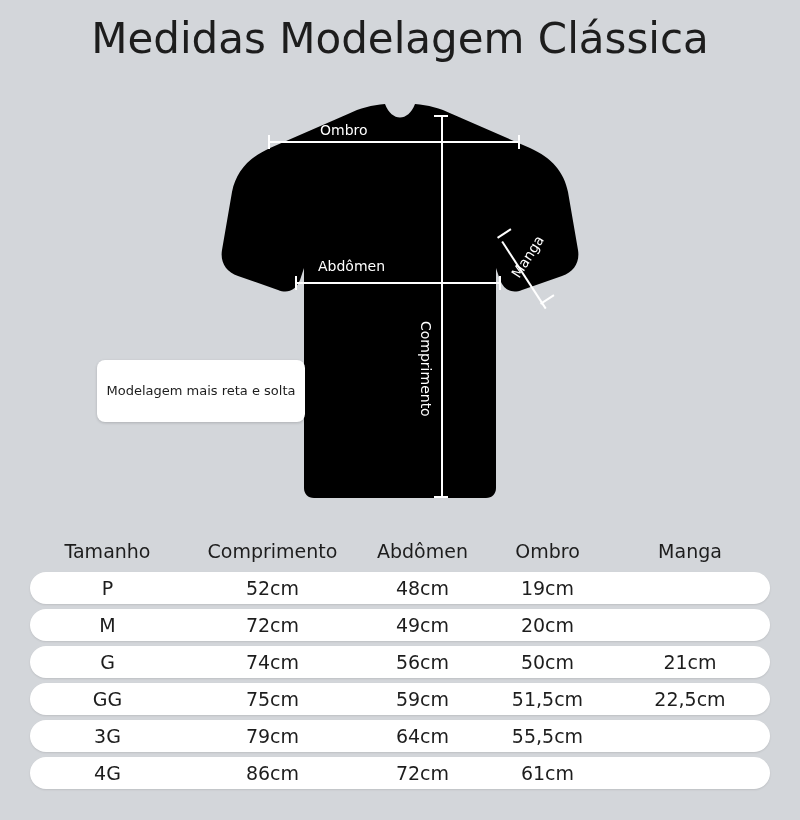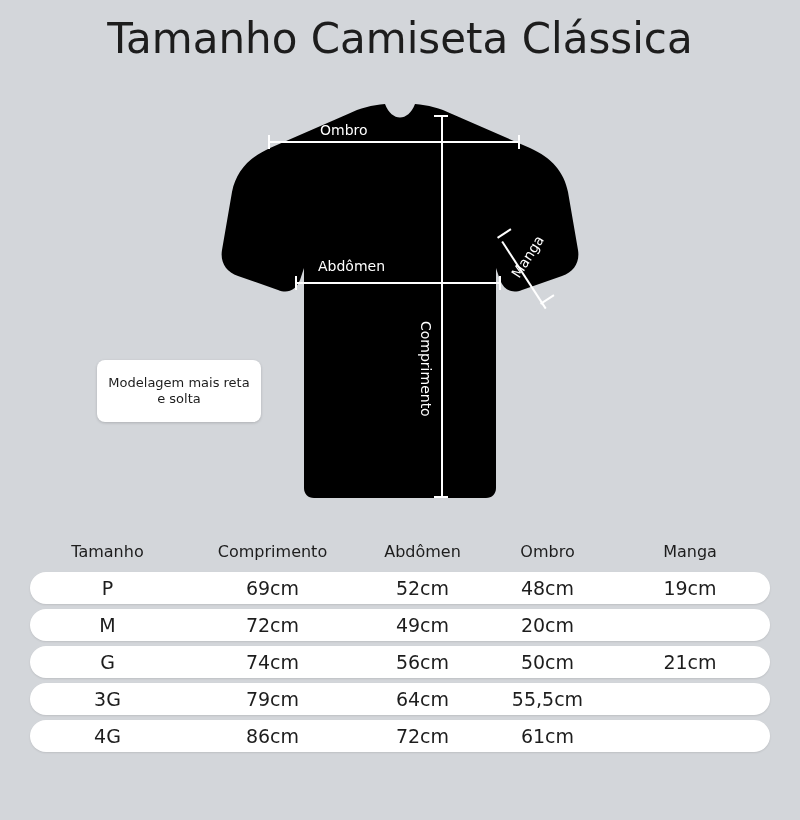--- a/index.html
+++ b/index.html
@@ -72,21 +72,21 @@
   .mlabel.rot {
     transform: rotate(-57deg);
     transform-origin: left top;
   }
 
   
   .callout {
     position: absolute;
     left: 97px;
     top: 265px;
-    width: 164px;
+    width: 208px;
     height: 62px;
     background: #ffffff;
     border-radius: 8px;
     box-shadow: 0 1px 3px rgba(0,0,0,0.18);
     display: flex;
     align-items: center;
     justify-content: center;
     text-align: center;
     font-size: 13px;
     color: #1d1d1d;
@@ -119,28 +119,28 @@
     box-shadow: 0 1px 2px rgba(0,0,0,0.10);
   }
   .cell {
     text-align: center;
     font-size: 19px;
     color: #1d1d1d;
     font-family: "DejaVu Sans", sans-serif;
     white-space: nowrap;
   }
   .trow.head .cell {
-    font-size: 16px;
+    font-size: 19px;
     color: #1d1d1d;
   }
 </style>
 </head>
 <body>
 
-<div class="title">Tamanho Camiseta Clássica</div>
+<div class="title">Medidas Modelagem Clássica</div>
 
 <div class="illustration">
 
   <div class="shirt">
     <svg width="400" height="400" viewBox="0 0 400 400" xmlns="http://www.w3.org/2000/svg">
       <path d="M148,14
                C160,8 172,5 185,4
                C192,22 208,22 215,4
                C228,5 240,8 252,14
                L330,48
@@ -193,41 +193,47 @@
   <div class="trow head">
     <div class="cell">Tamanho</div>
     <div class="cell">Comprimento</div>
     <div class="cell">Abdômen</div>
     <div class="cell">Ombro</div>
     <div class="cell">Manga</div>
   </div>
 
   <div class="trow body">
     <div class="cell">P</div>
-    <div class="cell">69cm</div>
     <div class="cell">52cm</div>
     <div class="cell">48cm</div>
     <div class="cell">19cm</div>
   </div>
 
   <div class="trow body">
     <div class="cell">M</div>
     <div class="cell">72cm</div>
     <div class="cell">49cm</div>
     <div class="cell">20cm</div>
   </div>
 
   <div class="trow body">
     <div class="cell">G</div>
     <div class="cell">74cm</div>
     <div class="cell">56cm</div>
     <div class="cell">50cm</div>
     <div class="cell">21cm</div>
   </div>
 
+  <div class="trow body">
+    <div class="cell">GG</div>
+    <div class="cell">75cm</div>
+    <div class="cell">59cm</div>
+    <div class="cell">51,5cm</div>
+    <div class="cell">22,5cm</div>
+  </div>
 
   <div class="trow body">
     <div class="cell">3G</div>
     <div class="cell">79cm</div>
     <div class="cell">64cm</div>
     <div class="cell">55,5cm</div>
   </div>
 
   <div class="trow body">
     <div class="cell">4G</div>

